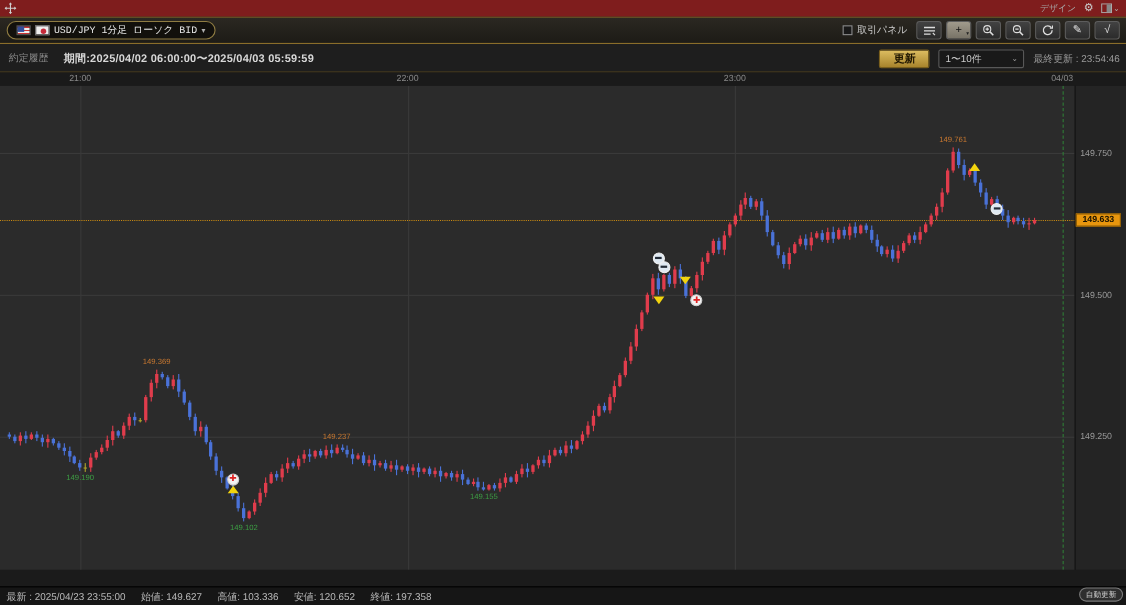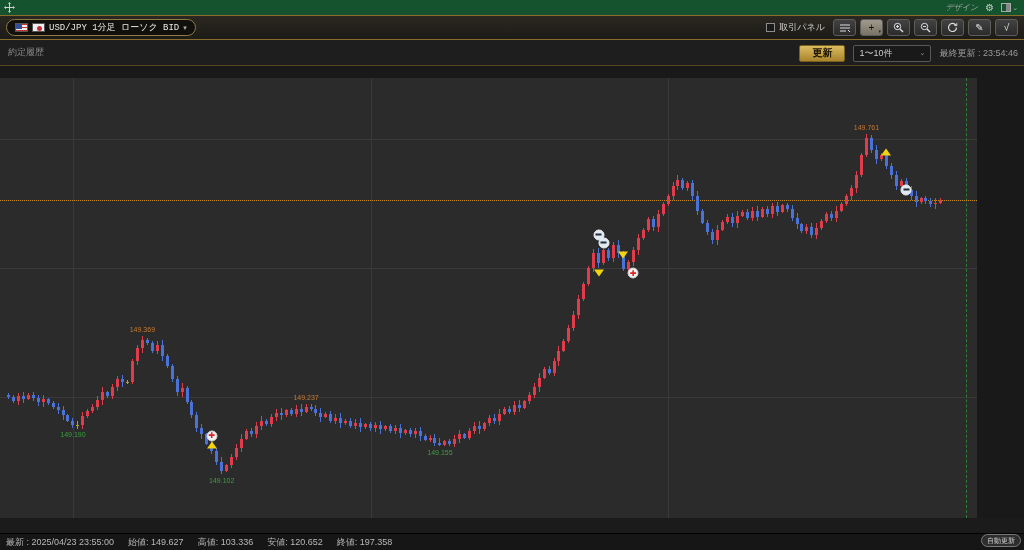--- a/index.html
+++ b/index.html
@@ -8,21 +8,21 @@
   .app { position:relative; width:1024px; height:550px; background:#1b1b1b; }
 
   
   .titlebar { height:13px; background:#000; display:flex; align-items:center; padding:0 4px; position:relative; }
   .titlebar .app-ic { width:9px; height:9px; margin-right:4px; }
   .titlebar .ttl { color:#d8d8d8; font-size:9px; line-height:13px; white-space:nowrap; }
   .winctl { position:absolute; right:2px; top:0; display:flex; }
   .winctl span { color:#c0c0c0; font-size:9px; width:34px; text-align:center; line-height:13px; cursor:default; }
 
   
-  .menurow { height:15px; background:#14532d; position:relative;font-style:italic; }
+  .menurow { height:15px; background:#7f1d1d; position:relative; }
   .moveic { position:absolute; left:4px; top:2px; }
   .menuright { position:absolute; right:6px; top:0; height:15px; display:flex; align-items:center; gap:7px; }
   .design-lbl { color:#a8a8a8; font-size:8px; }
   .gear { color:#c8c8c8; font-size:10px; line-height:10px; }
   .layoutbtn { display:flex; align-items:center; gap:1px; color:#aaa; font-size:7px; }
 
   
   .toolbar { height:25px; background:linear-gradient(#2b2822,#1d1b16); border-top:1px solid #8a6d2a;
     border-bottom:1px solid #8a6d2a; display:flex; align-items:center; justify-content:space-between; padding:0 6px; }
   .sympill { display:flex; align-items:center; gap:4px; height:17px; padding:0 8px; border:1px solid #8f7c42;
@@ -161,31 +161,38 @@
         <span>✎</span>
       </span>
       <span class="tbtn">
         <span>√</span>
       </span>
     </div>
   </div>
 
   <div class="filterbar">
     <span class="hist-lbl">約定履歴</span>
+    <span class="period-lbl">期間:2025/04/02 06:00:00〜2025/04/03 05:59:59</span>
     <div class="fright">
       <span class="updbtn">更新</span>
       <span class="rangesel">
         <span>1〜10件</span>
         <span class="caret">⌄</span>
       </span>
       <span class="lastupd">最終更新 : 23:54:46</span>
     </div>
   </div>
 
   <div class="chartwrap">
+    <div class="timeaxis">
+        <div class="tk" style="left: 72.9518px;">21:00</div>
+        <div class="tk" style="left: 370.515px;">22:00</div>
+        <div class="tk" style="left: 668.079px;">23:00</div>
+        <div class="tk" style="left: 965.642px;">04/03</div>
+      </div>
     <div class="plot">
         <div class="gridh" style="top: 61.3834px; background: rgb(58, 58, 58);"></div>
         <div class="gridh" style="top: 190.34px; background: rgb(58, 58, 58);"></div>
         <div class="gridh" style="top: 319.297px; background: rgb(58, 58, 58);"></div>
         <div class="gridv" style="left: 72.9518px; background: rgb(58, 58, 58);"></div>
         <div class="gridv" style="left: 370.515px; background: rgb(58, 58, 58);"></div>
         <div class="gridv" style="left: 668.079px; background: rgb(58, 58, 58);"></div>
         <div class="gridv date" style="left: 965.642px;"></div>
         <div class="cpline" style="top: 121.735px; border-top-color: rgb(201, 138, 18);"></div>
         <div class="candle-wick" style="left: 7.9797px; top: 315.17px; height: 5.67409px; background: rgb(74, 114, 216);"></div>
@@ -585,20 +592,26 @@
         <div class="mk tri-down" style="left: 598.647px; top: 195.498px;"></div>
         <div class="mk tri-down" style="left: 623.444px; top: 177.444px;"></div>
         <div class="mk mk-circle" style="left: 633.363px; top: 195.498px;">
           <span class="x">✚</span>
         </div>
         <div class="mk tri-up" style="left: 886.292px; top: 73.7632px;"></div>
         <div class="mk mk-minus" style="left: 906.129px; top: 111.934px;">
           <span class="bar"></span>
         </div>
       </div>
+    <div class="paxis">
+        <div class="plabel" style="top: 61.3834px;">149.750</div>
+        <div class="plabel" style="top: 190.34px;">149.500</div>
+        <div class="plabel" style="top: 319.297px;">149.250</div>
+        <div class="cpchip" style="top: 115.735px; background: rgb(232, 150, 14);">149.633</div>
+      </div>
   </div>
 
   <div class="statusbar">
     <span>最新 : 2025/04/23 23:55:00</span>
     <span>始値: 149.627</span>
     <span>高値: 103.336</span>
     <span>安値: 120.652</span>
     <span>終値: 197.358</span>
   </div>
   <span class="autoupd">自動更新</span>

